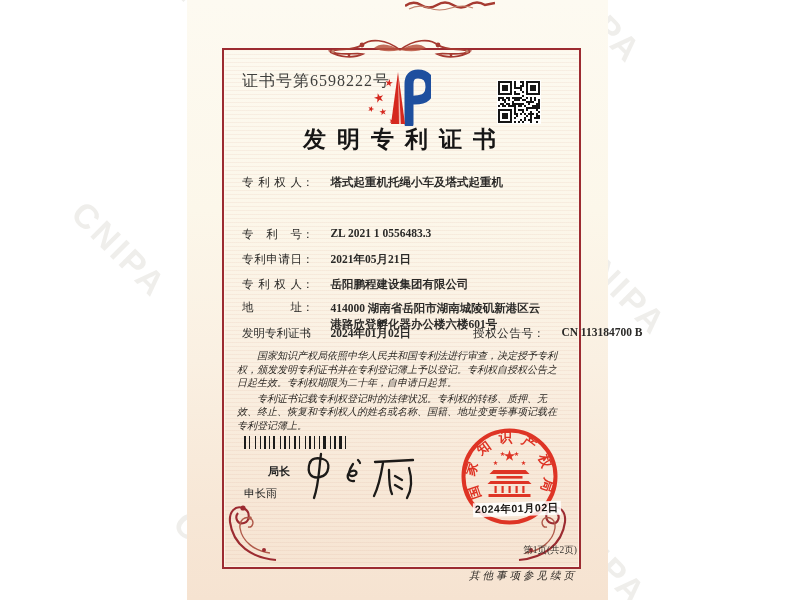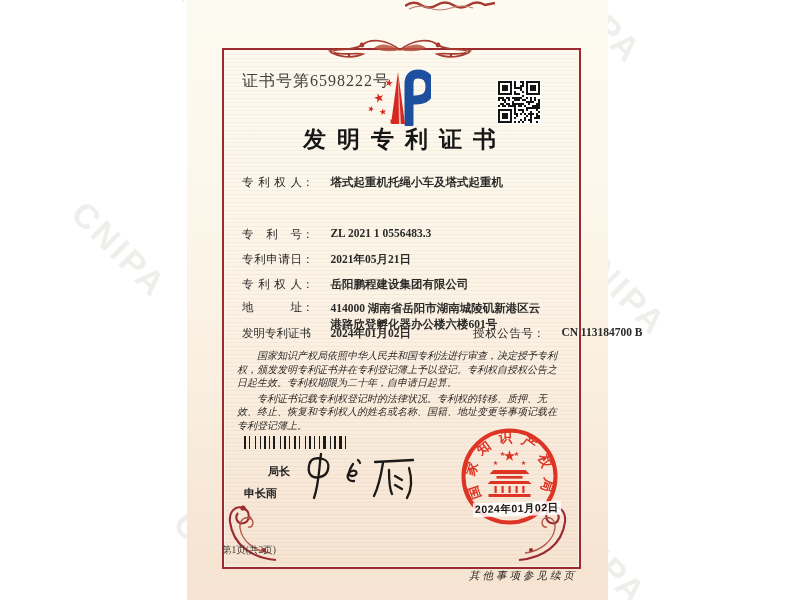--- a/index.html
+++ b/index.html
@@ -33,28 +33,28 @@
   .grant2{position:absolute;left:231px;top:0;}
 
   .paras{position:absolute;left:50px;top:349px;width:328px;font-size:10px;line-height:13.5px;
          color:#2e2a26;font-style:italic;}
   .paras p{margin:0 8px 2px 0;text-indent:2em;}
 
   .barcode{position:absolute;left:57px;top:436px;}
   .signer-title{position:absolute;left:57px;top:464px;font-family:"Liberation Sans",sans-serif;
                 font-weight:bold;font-size:11px;color:#222;margin-left:24px;}
   .signer-name{position:absolute;left:57px;top:486px;font-family:"Liberation Sans",sans-serif;
-               font-weight:bold;font-size:11px;color:#222;}
+               font-weight:normal;font-size:11px;color:#222;}
   .signature{position:absolute;left:110px;top:448px;}
   .seal{position:absolute;left:270px;top:424px;opacity:0.95;}
   .seal-date{position:absolute;left:286px;top:502px;font-family:"Liberation Sans",sans-serif;
              font-weight:bold;font-size:10.5px;color:#15120f;background:rgba(255,255,255,0.85);
              padding:0 2px;transform:rotate(-1.5deg);letter-spacing:0.5px;}
 
-  .page-note{position:absolute;left:35px;top:544px;width:355px;text-align:left;
+  .page-note{position:absolute;left:35px;top:544px;width:355px;text-align:right;
              font-size:9.5px;color:#3a3632;}
   .footer-note{position:absolute;left:35px;top:569px;width:355px;text-align:right;
                font-size:10.5px;color:#2e2a26;letter-spacing:3px;font-style:italic;}
 
   .orn{position:absolute;pointer-events:none;}
 </style>
 </head>
 <body>
 
 <div class="stage">

